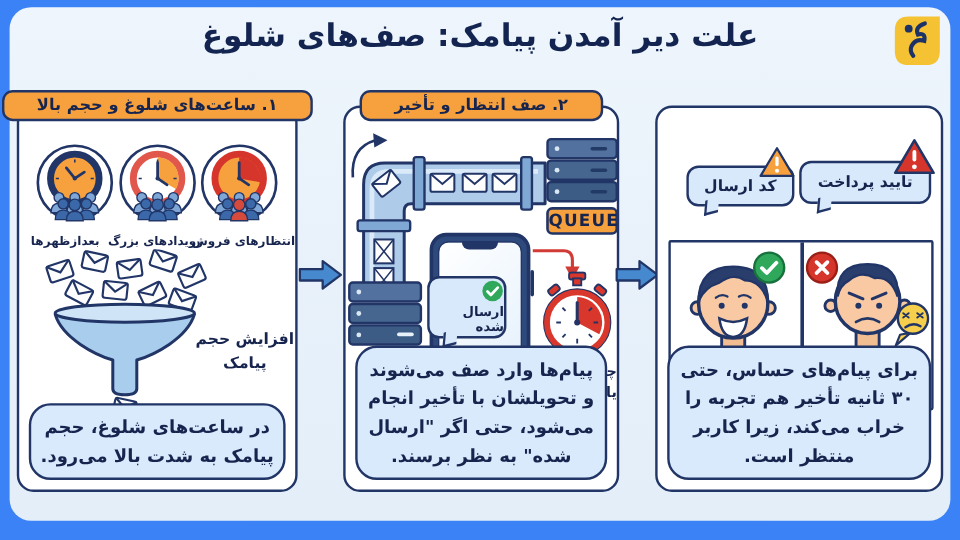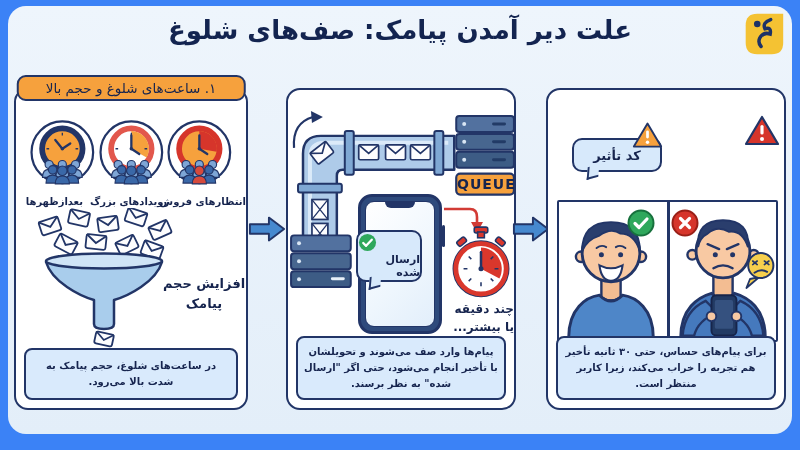--- a/index.html
+++ b/index.html
@@ -11,23 +11,23 @@
         background:linear-gradient(180deg,#eef5fc 0%,#e3eef9 100%);}
   .title{left:0;right:0;top:15px;text-align:center;font-size:26px;font-weight:700;
          color:#132450;direction:rtl;}
   .logo{right:12px;top:9px;width:50px;height:50px;}
   .panel{top:88px;height:322px;background:#fff;border:2.5px solid #223567;border-radius:14px;}
   .p1{left:14px;width:234px;}
   .p2{left:286px;width:230px;}
   .p3{left:546px;width:240px;}
   .badge{top:-15px;left:50%;transform:translateX(-50%);background:#f6a13d;
          border:2.5px solid #223567;border-radius:9px;padding:3px 27px;font-size:13.5px;
-         font-weight:400;color:#16244e;white-space:nowrap;direction:rtl;}
+         font-weight:700;color:#16244e;white-space:nowrap;direction:rtl;}
   .caption{left:8px;right:8px;bottom:8px;background:#d9eafc;border:2px solid #223567;
-           border-radius:8px;padding:6px 6px;font-size:10px;font-weight:700;line-height:1.6;
+           border-radius:18px;padding:6px 6px;font-size:15px;font-weight:700;line-height:1.6;
            text-align:center;direction:rtl;min-height:52px;display:flex;align-items:center;
            justify-content:center;}
   .clock-row{left:4px;right:4px;top:24px;display:flex;justify-content:space-between;
              padding:0 8px;direction:rtl;}
   .clock-labels{left:0;right:0;top:106px;display:flex;direction:rtl;}
   .clock-label{width:33.33%;text-align:center;font-size:10px;font-weight:700;
                white-space:nowrap;direction:rtl;}
   .funnel{left:6px;top:118px;width:165px;height:140px;}
   .funnel-label{left:146px;top:184px;width:84px;text-align:center;font-size:13px;
                 font-weight:700;line-height:1.5;direction:rtl;}
@@ -40,21 +40,21 @@
          border:3px solid #223567;border-radius:14px;}
   .screen{position:absolute;left:4px;right:4px;top:4px;bottom:4px;border-radius:9px;
           background:linear-gradient(135deg,#ffffff 0%,#eef6fd 60%,#e2eefb 100%);
           border:1.5px solid #223567;}
   .notch{position:absolute;left:50%;top:4px;transform:translateX(-50%);width:30px;height:7px;
          background:#223567;border-radius:0 0 6px 6px;}
   .side-btn{position:absolute;right:-6px;top:28px;width:3.5px;height:22px;background:#223567;
             border-radius:2px;}
   .sent-bubble{position:absolute;left:-5px;top:33px;width:66px;height:52px;background:#d7e9fb;
                border:2px solid #223567;border-radius:10px;display:flex;flex-direction:column;
-               align-items:flex-start;justify-content:center;gap:1px;}
+               align-items:flex-end;justify-content:center;gap:1px;}
   .sent-text{font-size:11px;font-weight:700;direction:rtl;}
   .tail{position:absolute;bottom:-8px;left:11px;width:12px;height:12px;background:#d7e9fb;
         border-left:2px solid #223567;border-bottom:2px solid #223567;transform:rotate(-15deg) skewX(-20deg);}
   .red-arrow{left:152px;top:112px;width:48px;height:34px;}
   .stopwatch{left:162px;top:136px;width:62px;height:72px;}
   .delay-label{left:156px;top:210px;width:70px;font-size:12px;font-weight:700;line-height:1.5;
                text-align:right;direction:rtl;}
   .sms-bubble{background:#d7e9fb;border:2.5px solid #223567;border-radius:10px;display:flex;
               align-items:center;justify-content:center;font-size:13px;font-weight:700;direction:rtl;}
   .b-payment{left:118px;top:44px;width:110px;height:36px;}
@@ -225,20 +225,21 @@
     <div class="abs funnel-label">افزایش حجم پیامک</div>
 
     <div class="abs caption">در ساعت‌های شلوغ، حجم پیامک به شدت بالا می‌رود.</div>
   </section>
 
   <svg class="abs flow-arrow a1" viewBox="0 0 40 30">
     <path d="M2,10 L22,10 L22,3 L38,15 L22,27 L22,20 L2,20 Z" fill="#4689cf" stroke="#223567" stroke-width="2" stroke-linejoin="round"></path>
   </svg>
 
   <section class="abs panel p2">
+    <div class="abs badge">۲. صف انتظار و تأخیر</div>
 
     <svg class="abs pipe-scene" viewBox="0 0 230 200">
       <path d="M5,38 Q3,13 24,7" fill="none" stroke="#223567" stroke-width="2.2"></path>
       <polygon points="22,1 34,7 23,13" fill="#223567"></polygon>
       <path d="M14,132 L14,44 Q14,26 32,26 L166,26 L166,60 L54,60 Q48,60 48,66 L48,132 Z" fill="#aecbe9" stroke="#223567" stroke-width="2.5" stroke-linejoin="round"></path>
       <path d="M21,128 L21,48 Q21,33 36,33 L160,33" fill="none" stroke="#e3f0fb" stroke-width="4" opacity="0.85"></path>
       <g fill="#fdfdfe" stroke="#223567" stroke-width="1.7">
         <g transform="rotate(-38 33 43)">
             <rect x="23" y="36" width="20" height="14" rx="1.5"></rect>
             <path d="M23,36 l10,7.5 l10,-7.5" fill="none"></path>
@@ -330,28 +331,32 @@
 
     <div class="abs caption">پیام‌ها وارد صف می‌شوند و تحویلشان با تأخیر انجام می‌شود، حتی اگر "ارسال شده" به نظر برسند.</div>
   </section>
 
   <svg class="abs flow-arrow a2" viewBox="0 0 40 30">
     <path d="M2,10 L22,10 L22,3 L38,15 L22,27 L22,20 L2,20 Z" fill="#4689cf" stroke="#223567" stroke-width="2" stroke-linejoin="round"></path>
   </svg>
 
   <section class="abs panel p3">
 
+    <div class="abs sms-bubble b-payment">
+      <span>تایید پرداخت</span>
+      <div class="tail"></div>
+    </div>
     <svg class="warn w-red" viewBox="0 0 36 34">
       <path d="M18,3 L34,30 L2,30 Z" fill="#d6352b" stroke="#223567" stroke-width="2.2" stroke-linejoin="round"></path>
       <rect x="16.4" y="11" width="3.2" height="9.5" rx="1.6" fill="#fff"></rect>
       <circle cx="18" cy="25" r="2" fill="#fff"></circle>
     </svg>
 
     <div class="abs sms-bubble b-code">
-      <span>کد تأثیر</span>
+      <span>کد ارسال</span>
       <div class="tail"></div>
     </div>
     <svg class="warn w-orange" viewBox="0 0 36 34">
       <path d="M18,3 L34,30 L2,30 Z" fill="#f6a13d" stroke="#223567" stroke-width="2.2" stroke-linejoin="round"></path>
       <rect x="16.4" y="11" width="3.2" height="9.5" rx="1.6" fill="#fff"></rect>
       <circle cx="18" cy="25" r="2" fill="#fff"></circle>
     </svg>
 
     <div class="abs scene">
       <div class="divider"></div>

